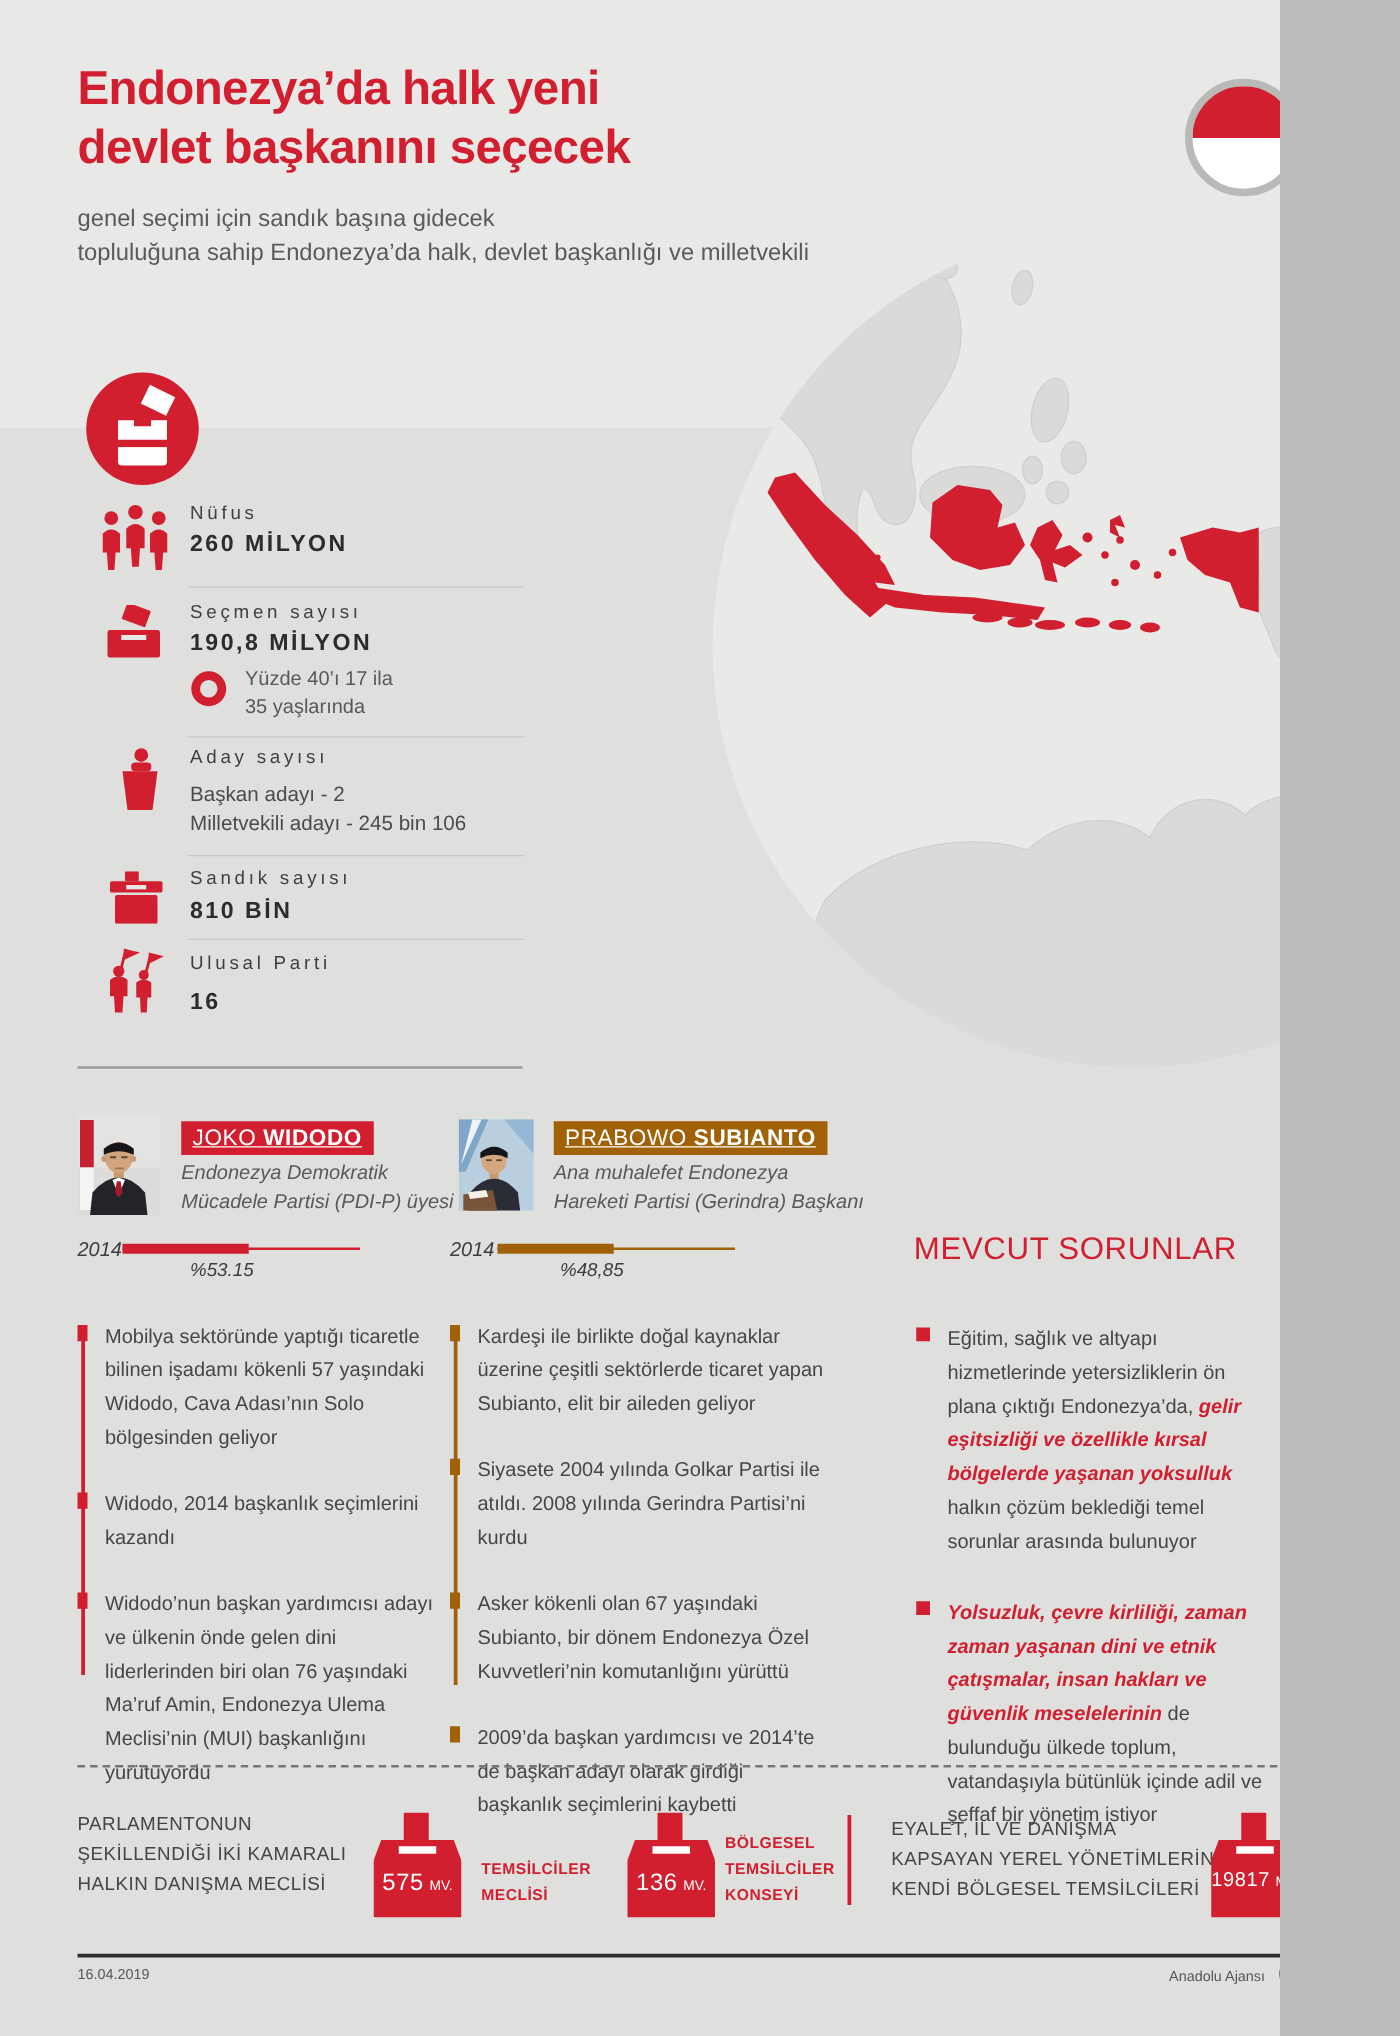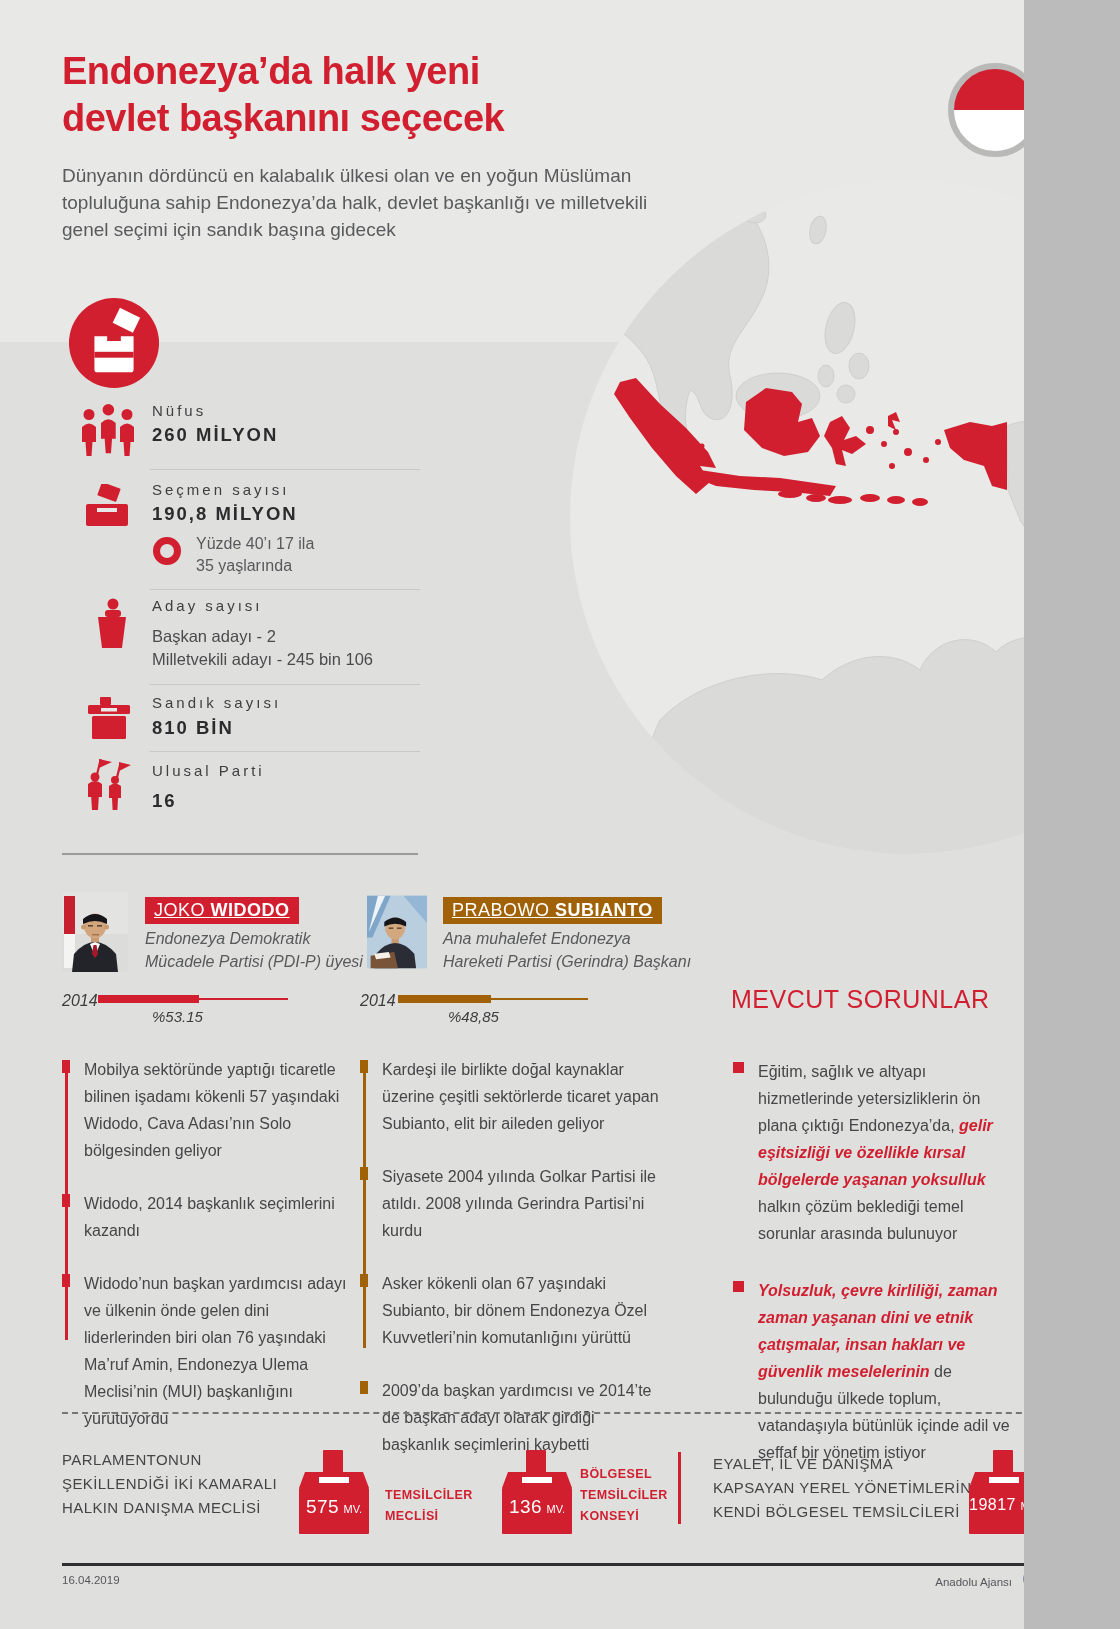--- a/index.html
+++ b/index.html
@@ -100,23 +100,22 @@
         <path d="M404,270 L430,262 L452,266 L467,262 L467,330 L452,326 L444,306 L424,300 L410,288 Z"></path>
       </g>
     </g>
   </svg>
 
   <div class="abs title">
     <div>Endonezya’da halk yeni</div>
     <div>devlet başkanını seçecek</div>
   </div>
   <div class="abs subtitle">
-    <div>Dünyanın dördüncü en kalabalık ülkesi olan ve en yoğun Müslüman</div>
+    <div>genel seçimi için sandık başına gidecek</div>
     <div>topluluğuna sahip Endonezya’da halk, devlet başkanlığı ve milletvekili</div>
-    <div>genel seçimi için sandık başına gidecek</div>
   </div>
   <div class="abs flag"></div>
 
   <svg class="abs" style="left:68px;top:297px" width="92" height="92" viewBox="0 0 94 94">
     <circle cx="47" cy="47" r="46" fill="#d11f2f"></circle>
     <g transform="rotate(26 59 24)">
         <rect x="48" y="15" width="23" height="17" fill="#fff"></rect>
       </g>
     <path d="M27 40 h13 v5 h14 v-5 h13 v34 a3 3 0 0 1 -3 3 H30 a3 3 0 0 1 -3 -3 Z" fill="#fff"></path>
     <rect x="27" y="56" width="40" height="6" fill="#d11f2f"></rect>

